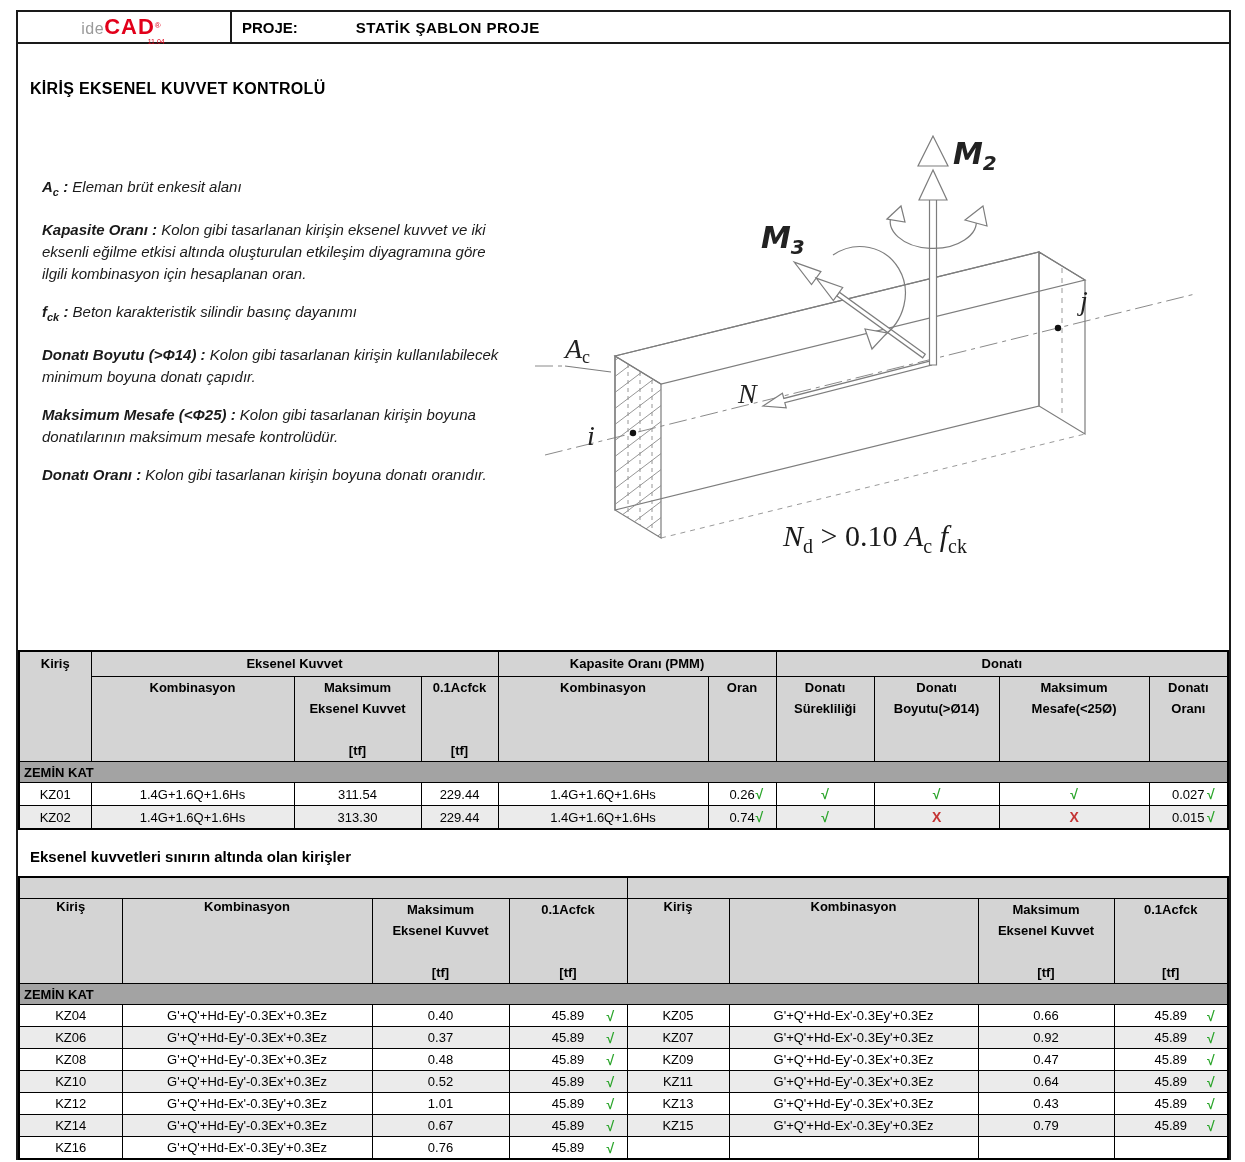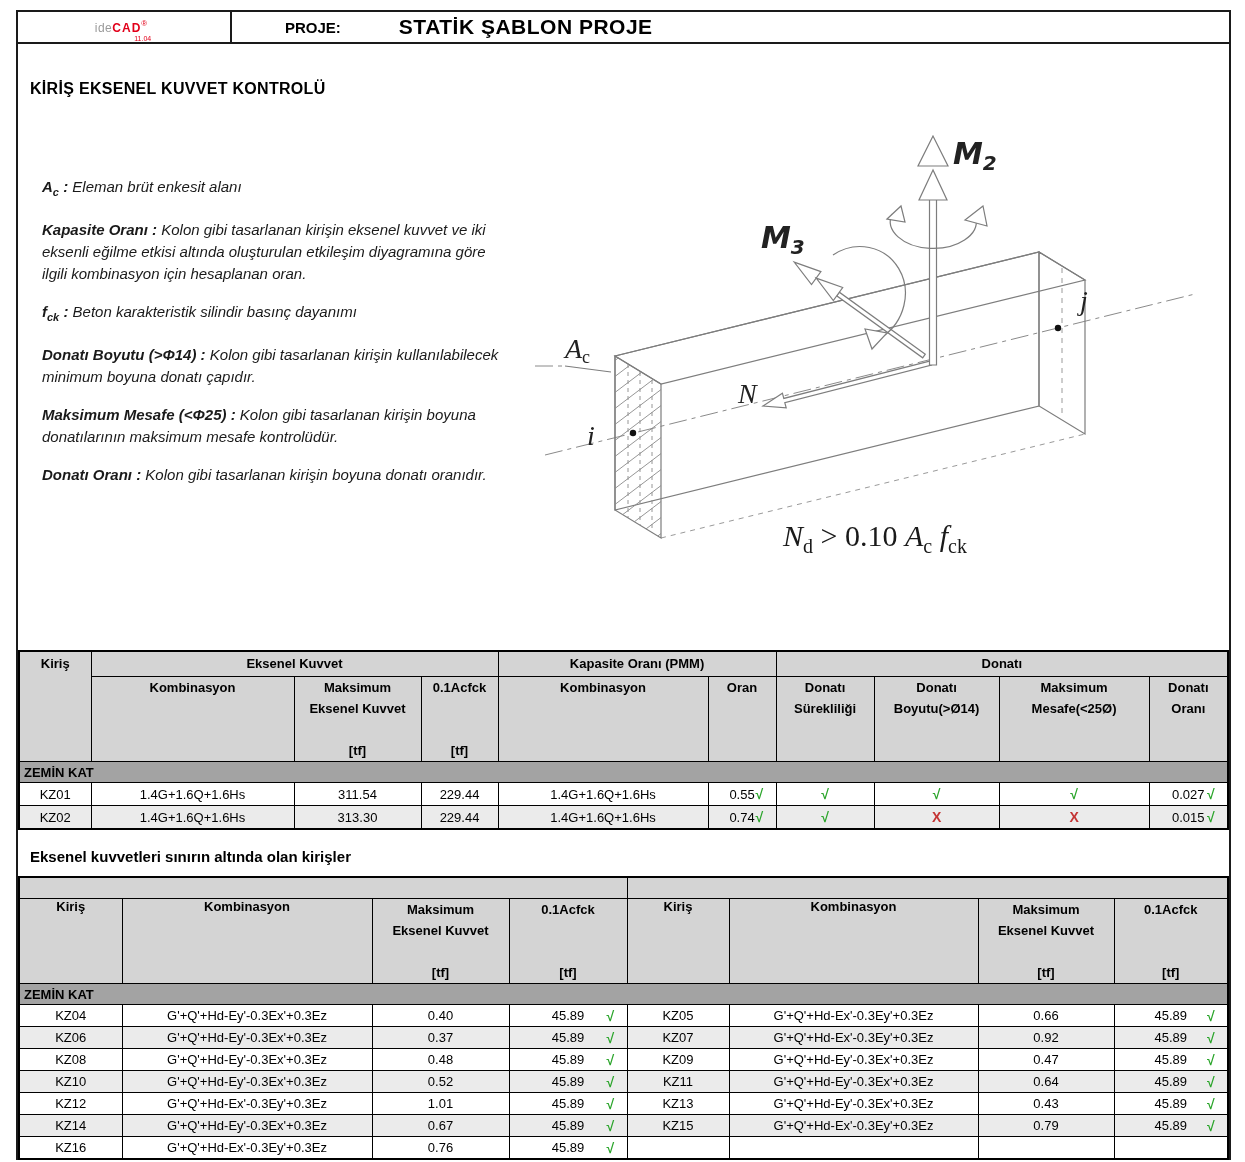--- a/index.html
+++ b/index.html
@@ -3,27 +3,27 @@
 <meta charset="utf-8">
 <style>
   html,body{margin:0;padding:0;background:#fff;width:1245px;height:1162px;position:relative;
     font-family:"Liberation Sans",sans-serif;color:#000;}
   .page{position:absolute;left:16px;top:10px;width:1211px;height:1146px;border:2px solid #1a1a1a;background:#fff;}
 
   
   .topbar{position:absolute;left:0;top:0;width:100%;height:30px;border-bottom:2px solid #1a1a1a;display:flex;}
   .logo-cell{width:212px;border-right:2px solid #1a1a1a;display:flex;align-items:center;justify-content:center;position:relative;}
   .logo{position:relative;line-height:1;padding-right:6px;}
-  .logo .ide{color:#9a9a9a;font-size:12px;letter-spacing:0.5px;}
-  .logo .cad{color:#e2001a;font-size:12px;font-weight:bold;letter-spacing:1px;}
+  .logo .ide{color:#9a9a9a;font-size:16px;letter-spacing:0.5px;}
+  .logo .cad{color:#e2001a;font-size:22px;font-weight:bold;letter-spacing:1px;}
   .logo .reg{color:#e2001a;font-size:8px;vertical-align:super;}
   .logo .ver{position:absolute;right:2px;bottom:-7px;font-size:7px;color:#e2001a;}
-  .proj-cell{flex:1;display:flex;align-items:center;padding-left:10px;margin-left:43px;}
+  .proj-cell{flex:1;display:flex;align-items:center;padding-left:10px;}
   .plabel{font-weight:bold;font-size:15px;margin-right:58px;}
-  .pname{font-weight:bold;font-size:21px;letter-spacing:0.5px;}
+  .pname{font-weight:bold;font-size:15px;letter-spacing:0.5px;}
 
   .h1{position:absolute;left:12px;top:68px;font-size:16px;font-weight:bold;letter-spacing:0.3px;}
 
   
   .defs{position:absolute;left:24px;top:120px;width:458px;margin-top:44px;}
   .def{font-style:italic;font-size:15px;line-height:22px;margin-bottom:16px;color:#1a1a1a;}
   .def .lead{font-weight:bold;}
   .def sub{font-size:11px;}
 
   
@@ -233,21 +233,21 @@
         </tr>
         <tr>
           <td>KZ01</td>
           <td>1.4G+1.6Q+1.6Hs</td>
           <td>311.54</td>
           <td>229.44</td>
           <td>1.4G+1.6Q+1.6Hs</td>
           <td>
             <span class="valmark">
               <span class="sp"></span>
-              <span class="v">0.55</span>
+              <span class="v">0.26</span>
               <span class="m"><span class="mark mark-check">√</span></span>
             </span>
           </td>
           <td><span class="mark mark-check">√</span></td>
           <td><span class="mark mark-check">√</span></td>
           <td><span class="mark mark-check">√</span></td>
           <td>
             <span class="valmark">
               <span class="sp"></span>
               <span class="v">0.027</span>

